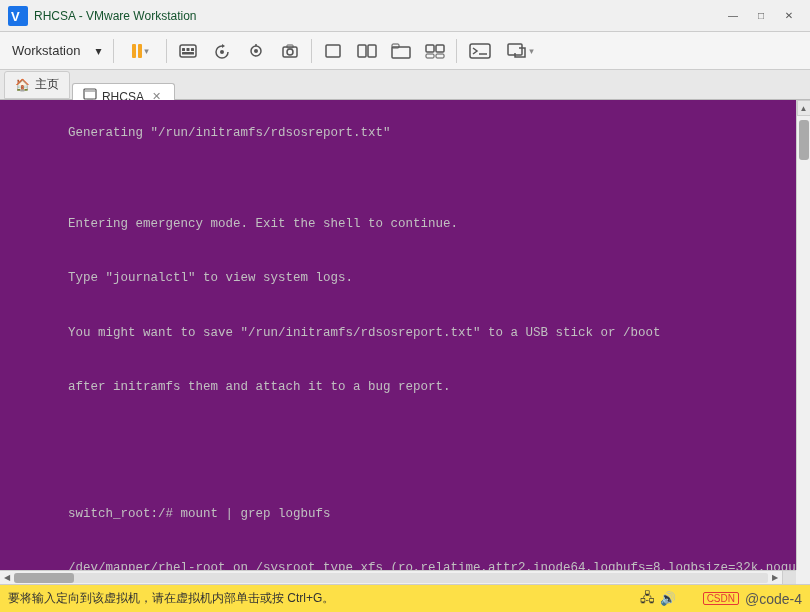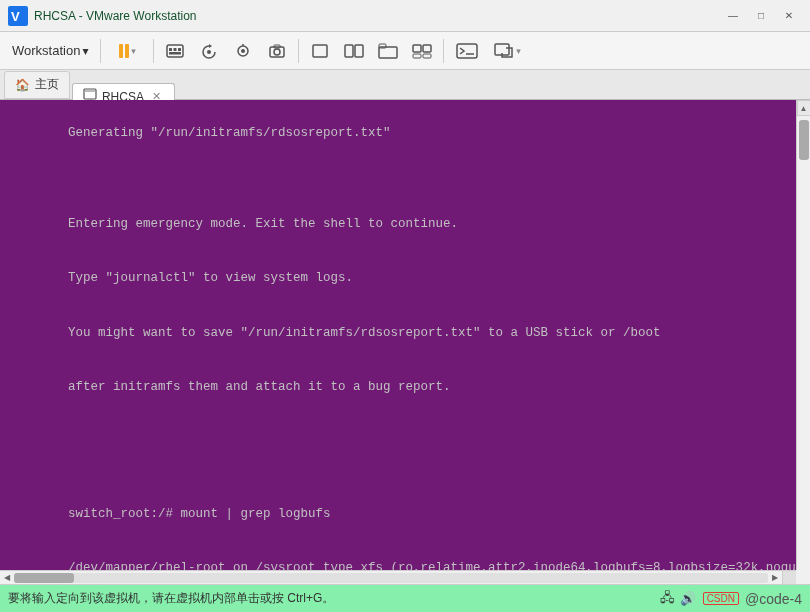--- a/index.html
+++ b/index.html
@@ -65,21 +65,21 @@
       padding: 3px 6px;
       border: none;
       background: transparent;
       cursor: pointer;
       font-size: 12px;
       color: #333;
       border-radius: 2px;
       height: 28px;
     }
     .toolbar-btn .btn-label {
-      margin-right: 2px;
+      margin-right: 15px;
       font-size: 13px;
       font-weight: 500;
     }
     .toolbar-separator {
       width: 1px;
       height: 24px;
       background: #ccc;
       margin: 0 2px;
     }
     .toolbar-icon-btn {
@@ -232,21 +232,21 @@
       width: 60px;
       height: 10px;
       background: #aaa;
       border-radius: 3px;
       cursor: pointer;
     }
 
     
     #status-bar {
       height: 28px;
-      background: #86efac;
+      background: #fde047;
       border-top: 1px solid #ccc;
       display: flex;
       align-items: center;
       padding: 12px 8px;
       font-size: 12px;
       color: #333;
       position: absolute;
       bottom: 0;
       left: 0;
       right: 0;
@@ -443,16 +443,16 @@
 </div>
 
 <div id="status-bar">
   <span id="status-text">要将输入定向到该虚拟机，请在虚拟机内部单击或按 Ctrl+G。</span>
   <div id="status-right">
 
     <span style="font-size:13px;">🖧</span>
 
     <span style="font-size:13px;">🔊</span>
 
-    <span style="font-size:10px; color:#e53935; border:1px solid #e53935; padding:0 3px; border-radius:2px;">CSDN</span>
+    <span style="font-size:10px; color:#e53935; border:1px solid #e53935; padding:0 3px; border-radius:2px;margin-left:20px;">CSDN</span>
     <span style="font-size:14px; color:#555;">@code-4</span>
   </div>
 </div>
 
 </body></html>

